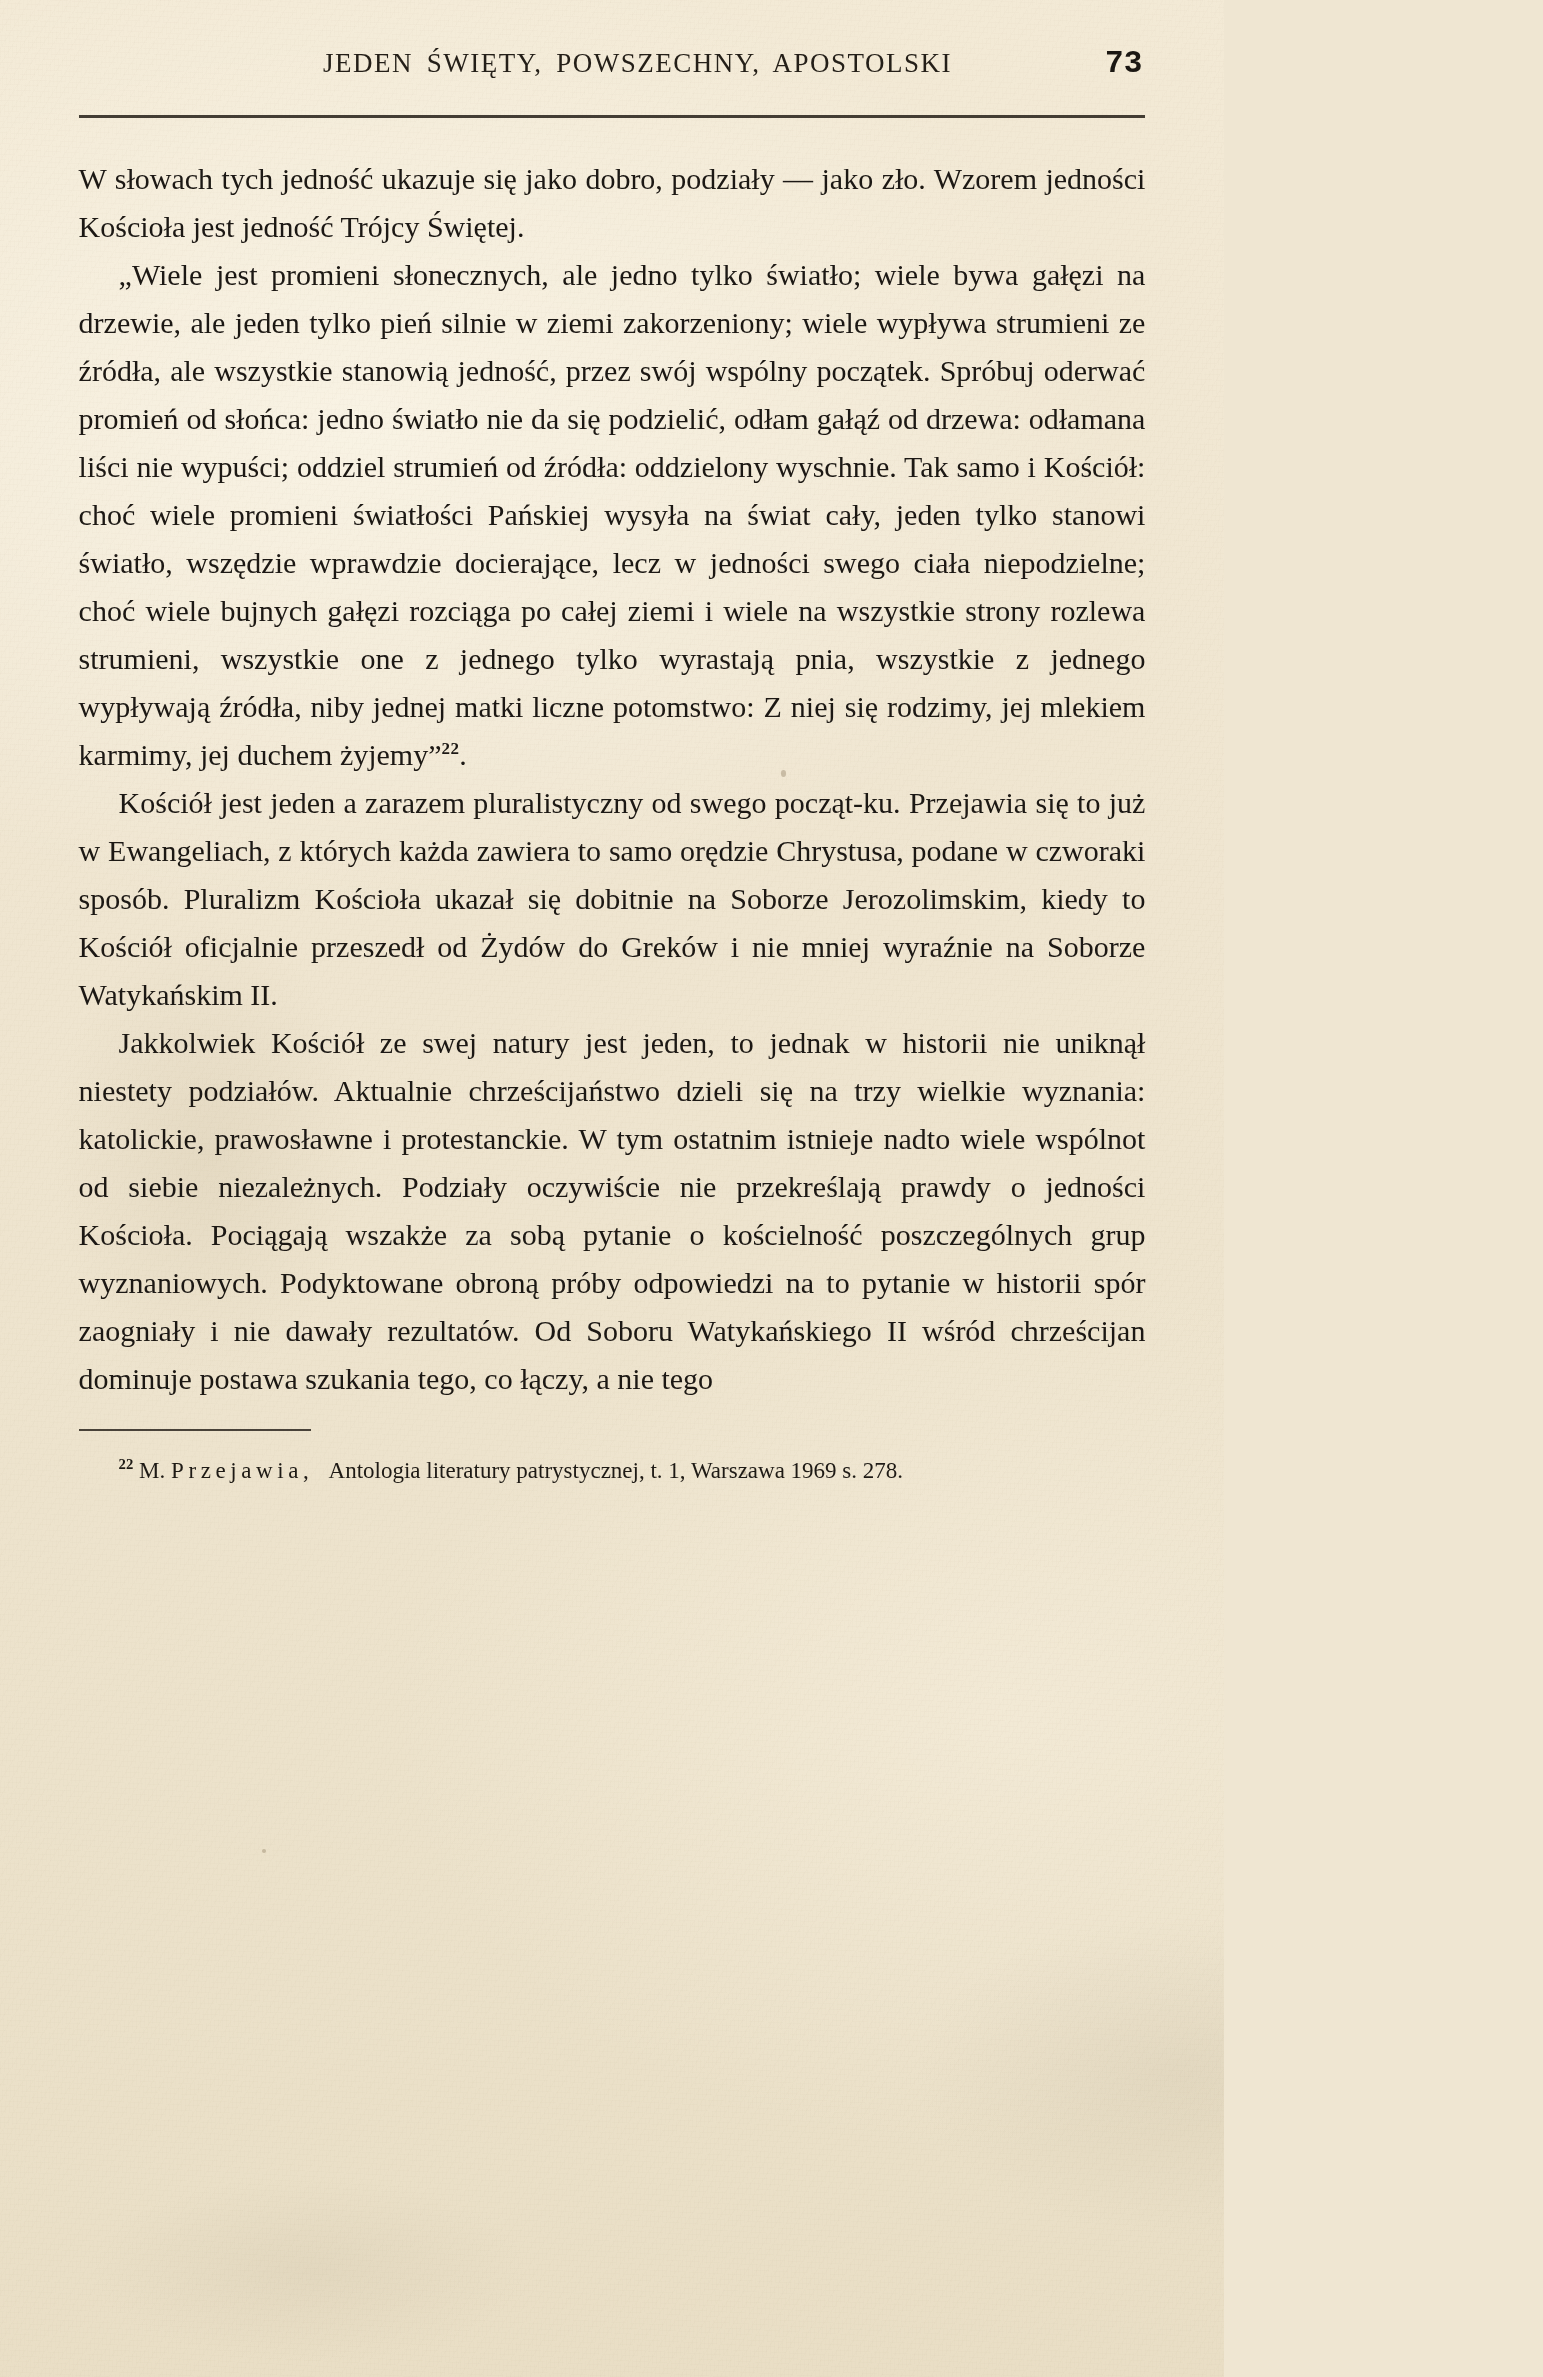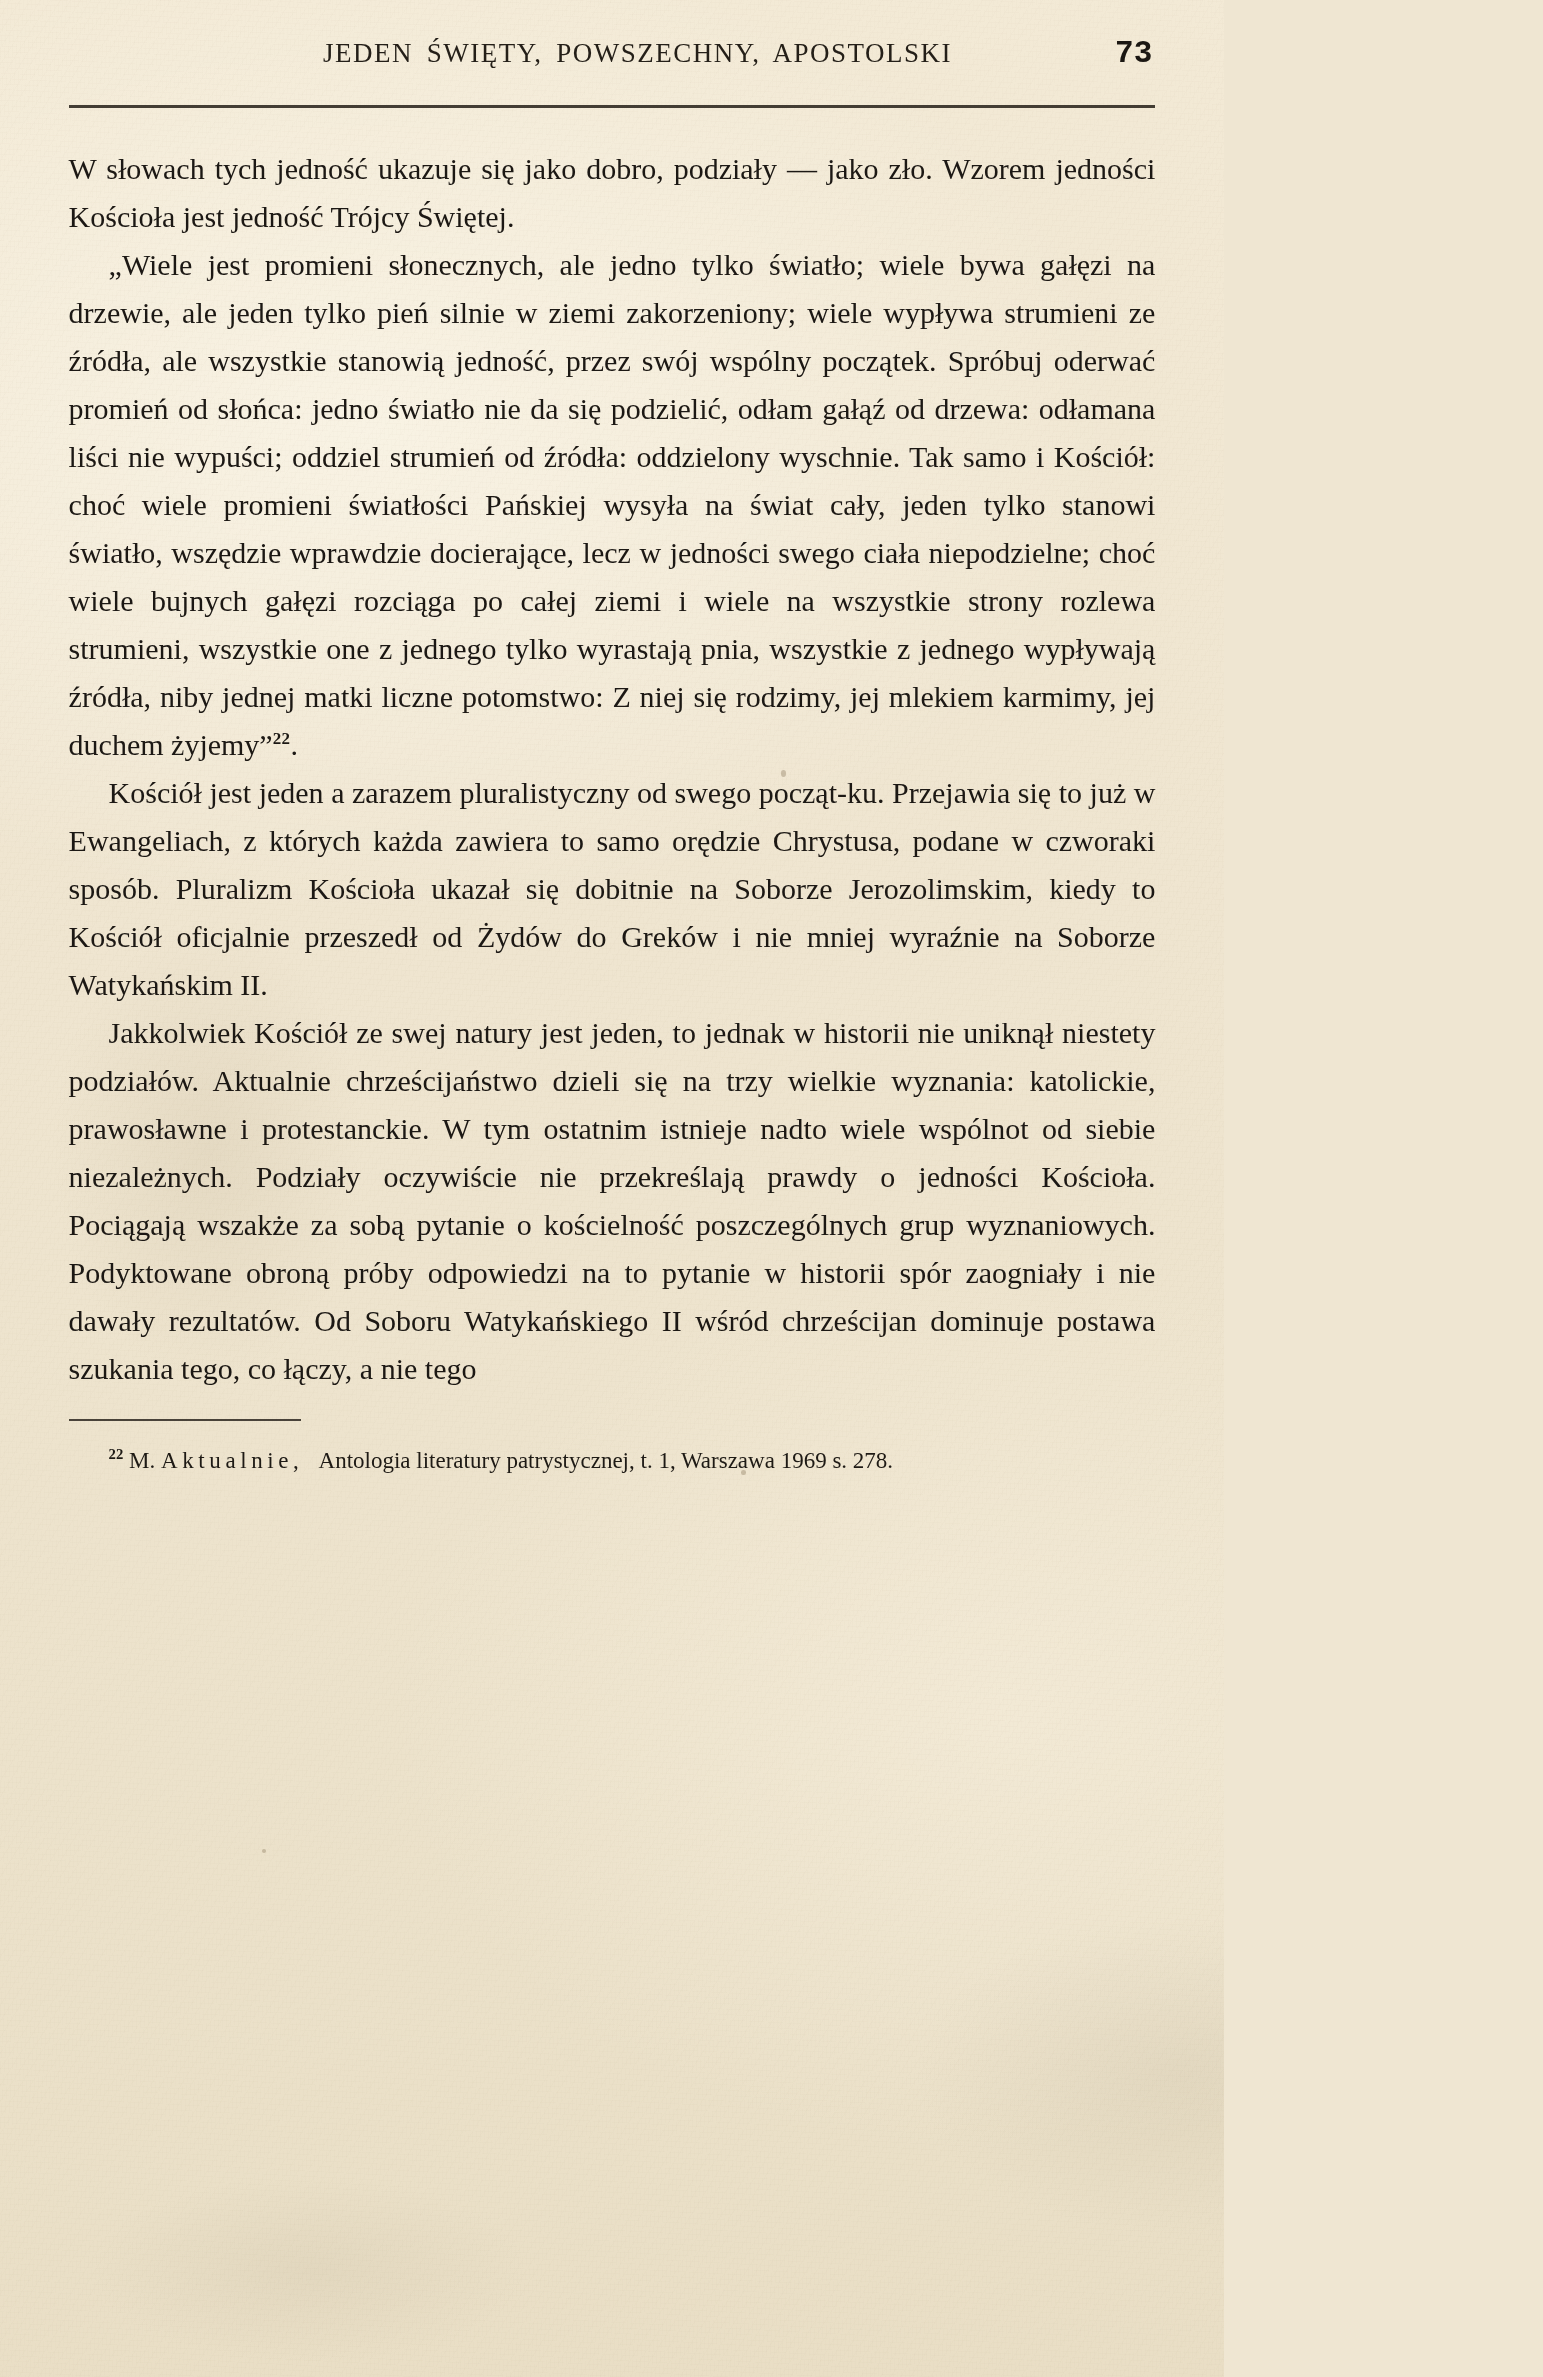--- a/index.html
+++ b/index.html
@@ -14,21 +14,21 @@
     color: #1a1713;
     overflow: hidden;
   }
 
   
   .page {
     position: relative;
     width: 1224px;
     height: 2377px;
     box-sizing: border-box;
-    padding: 4px;
+    padding: 14px;
     background:
       radial-gradient(ellipse 1081px 695px at 30% 18%, rgba(255,252,242,0.55), rgba(255,252,242,0) 70%),
       radial-gradient(ellipse 849px 618px at 82% 72%, rgba(246,238,220,0.6), rgba(246,238,220,0) 72%),
       linear-gradient(176deg, #f3ead6 0%, #efe5d0 40%, #ece2cb 72%, #e9dec5 100%);
     overflow: hidden;
   }
   .grain {
     position: absolute;
     inset: 0;
     pointer-events: none;
@@ -187,18 +187,18 @@
 
       <p class="indent">Kościół jest jeden a zarazem pluralistyczny od swego począt-ku. Przejawia się to już w Ewangeliach, z których każda zawiera to samo orędzie Chrystusa, podane w czworaki sposób. Pluralizm Kościoła ukazał się dobitnie na Soborze Jerozolimskim, kiedy to Kościół oficjalnie przeszedł od Żydów do Greków i nie mniej wyraźnie na Soborze Watykańskim II.</p>
 
       <p class="indent">Jakkolwiek Kościół ze swej natury jest jeden, to jednak w historii nie uniknął niestety podziałów. Aktualnie chrześcijaństwo dzieli się na trzy wielkie wyznania: katolickie, prawosławne i protestanckie. W tym ostatnim istnieje nadto wiele wspólnot od siebie niezależnych. Podziały oczywiście nie przekreślają prawdy o jedności Kościoła. Pociągają wszakże za sobą pytanie o kościelność poszczególnych grup wyznaniowych. Podyktowane obroną próby odpowiedzi na to pytanie w historii spór zaogniały i nie dawały rezultatów. Od Soboru Watykańskiego II wśród chrześcijan dominuje postawa szukania tego, co łączy, a nie tego</p>
 
     </div>
 
     <div class="fn-sep"></div>
 
     <div class="footnote">
-      <span class="fn-indent"></span><span class="fn-mark">22</span> <span>M.</span> <span class="spaced">Aktualnie</span><span>,</span> <span class="ital">Antologia literatury patrystycznej</span><span>, t. 1, Warszawa 1969 s. 278.</span>
+      <span class="fn-indent"></span><span class="fn-mark">22</span> <span>M.</span> <span class="spaced">Przejawia</span><span>,</span> <span class="ital">Antologia literatury patrystycznej</span><span>, t. 1, Warszawa 1969 s. 278.</span>
     </div>
 
   </div>
 </div>
 
 
 </body></html>

